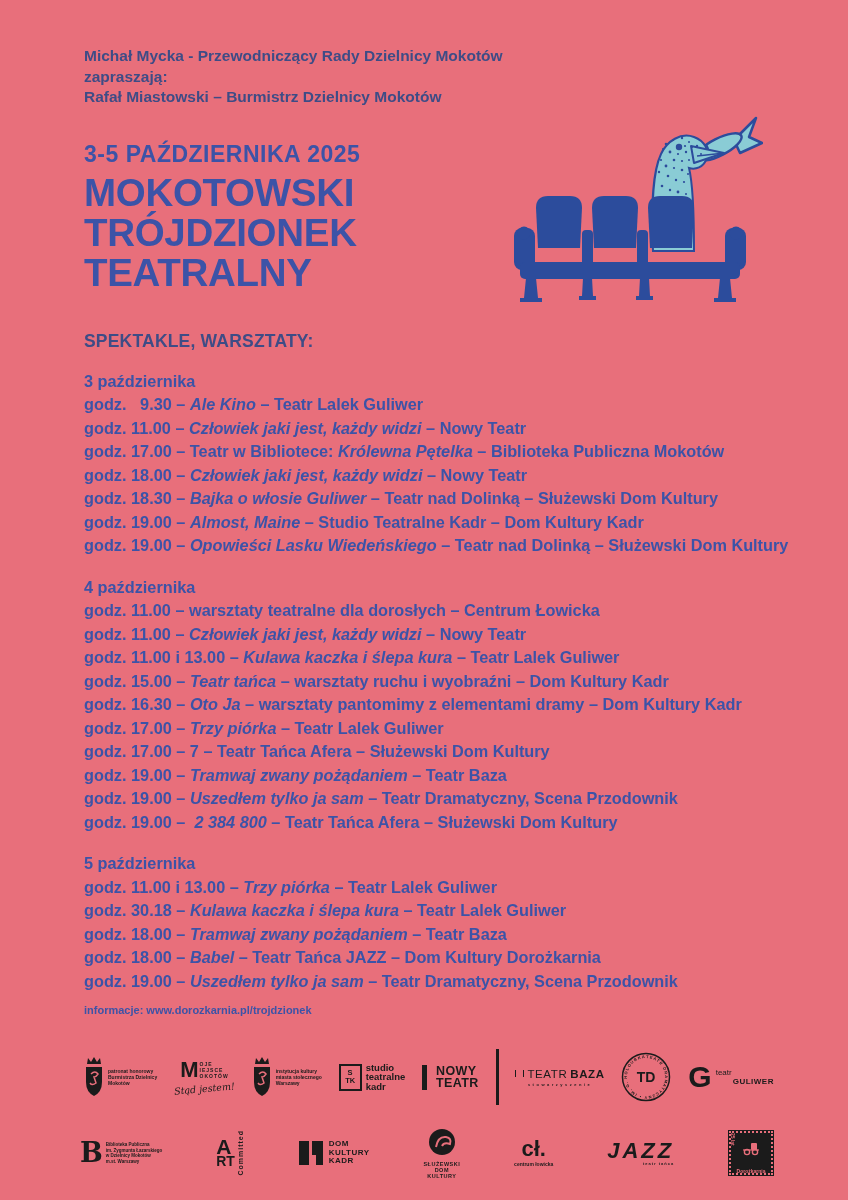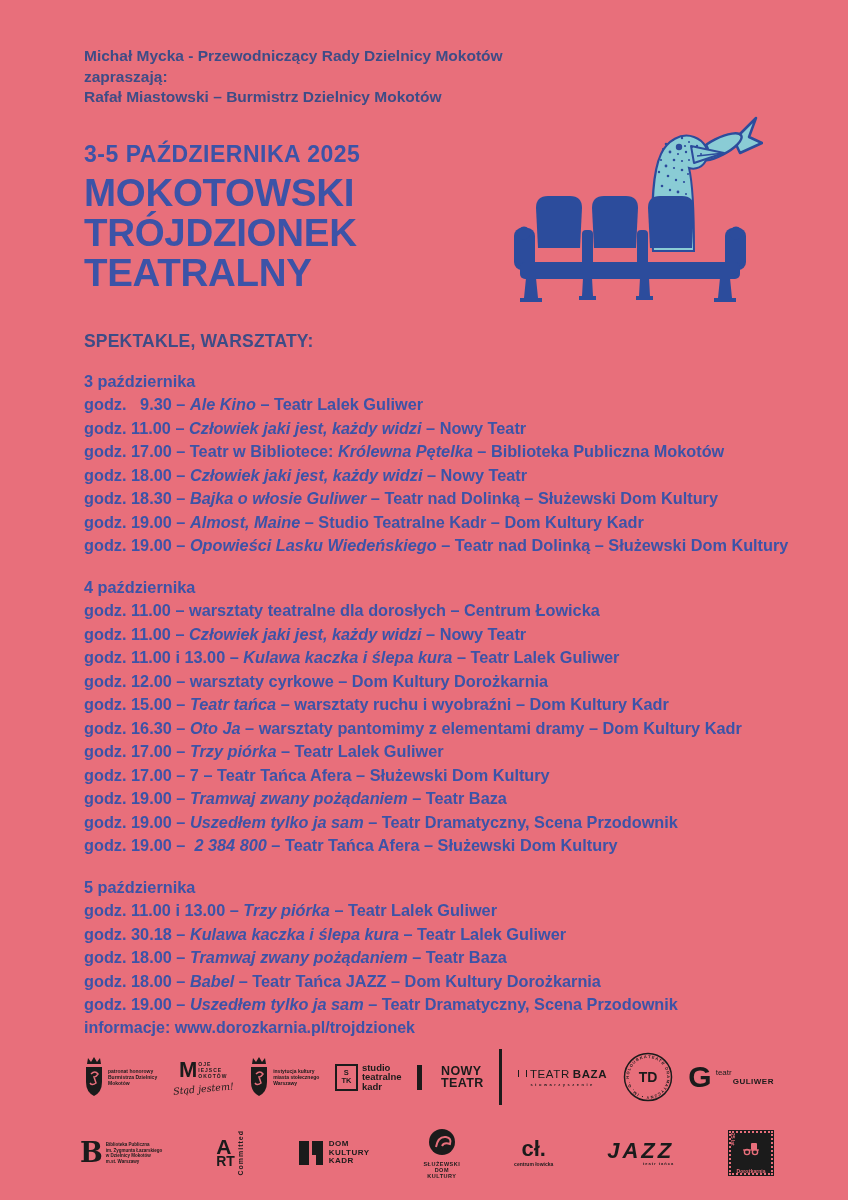--- a/index.html
+++ b/index.html
@@ -12,38 +12,38 @@
     font-family:"Liberation Sans",sans-serif;margin:0 auto;
   }
   .content{position:absolute;left:84px;top:46px;width:730px;}
   .intro{color:var(--navy);font-size:15.5px;font-weight:bold;line-height:20.5px;}
   .dates{margin-top:33px;color:var(--blue);font-size:23px;font-weight:bold;letter-spacing:0.5px;line-height:26px;}
   .title{margin:6px 0 0 0;color:var(--blue);font-size:38.5px;font-weight:bold;line-height:40px;letter-spacing:-0.3px;}
   .section-heading{margin-top:37px;color:var(--navy);font-size:17.5px;font-weight:bold;line-height:22px;letter-spacing:0.2px;}
   #schedule .day{margin-top:18px;}
   .day-label,.event{color:var(--blue);font-size:16.3px;font-weight:bold;line-height:23.5px;white-space:pre-wrap;}
   .event .it{font-style:italic;}
-  .info{color:var(--blue);font-size:16px;font-weight:bold;line-height:22px;}
+  .info{margin-top:6px;color:var(--blue);font-size:11px;font-weight:bold;line-height:22px;}
   .seats{position:absolute;left:498px;top:116px;}
 
   
   .logo-row{position:absolute;display:flex;align-items:center;justify-content:space-between;color:var(--ink);}
   .row1{left:84px;right:74px;top:1046px;height:62px;}
   .row2{left:80px;right:74px;top:1118px;height:70px;}
   .crest-logo{display:flex;align-items:center;gap:4px;}
   .tiny-lines{font-size:5px;line-height:6px;font-weight:bold;}
   .mmm{text-align:center;}
   .mmm-top{display:flex;justify-content:center;gap:1px;}
   .mmm-m{font-size:22px;font-weight:bold;line-height:19px;}
   .mmm-small{font-size:5px;font-weight:bold;letter-spacing:1px;line-height:6px;text-align:left;margin-top:1px;}
   .mmm-script{font-family:"DejaVu Serif",serif;font-style:italic;font-size:9.5px;margin-top:4px;transform:rotate(-5deg);}
   .stk{display:flex;gap:4px;align-items:center;}
   .stk-box{border:2.5px solid var(--ink);width:19px;height:23px;display:flex;flex-direction:column;align-items:center;justify-content:center;font-size:7.5px;font-weight:bold;line-height:8px;}
   .stk-lines{font-size:9.5px;font-weight:bold;line-height:9.5px;}
-  .nowy{border-left:5px solid var(--ink);padding-left:19px;font-size:12.5px;font-weight:bold;line-height:12.5px;letter-spacing:0.4px;}
+  .nowy{border-left:5px solid var(--ink);padding-left:9px;font-size:12.5px;font-weight:bold;line-height:12.5px;letter-spacing:0.4px;}
   .vbar{width:3px;height:56px;background:var(--ink);}
   .baza{text-align:center;}
   .baza-main{font-size:11.5px;letter-spacing:0.6px;display:flex;align-items:center;gap:3px;justify-content:center;}
   .baza-t{font-weight:normal;}
   .baza-b{font-weight:bold;}
   .baza-ic{display:inline-block;width:7px;height:7px;border:1.5px solid var(--ink);border-top:none;border-bottom:none;}
   .baza-sub{font-size:4px;letter-spacing:2.5px;margin-top:2px;font-weight:bold;}
   .guliwer{display:flex;align-items:center;gap:4px;}
   .guliwer-g{font-size:30px;font-weight:bold;line-height:26px;}
   .guliwer-lines{font-size:8px;line-height:9px;text-align:left;}
@@ -175,21 +175,20 @@
           <div class="event"><span>godz. 18.00 – </span><span class="it">Człowiek jaki jest, każdy widzi</span><span> – Nowy Teatr</span></div>
           <div class="event"><span>godz. 18.30 – </span><span class="it">Bajka o włosie Guliwer</span><span> – Teatr nad Dolinką – Służewski Dom Kultury</span></div>
           <div class="event"><span>godz. 19.00 – </span><span class="it">Almost, Maine</span><span> – Studio Teatralne Kadr – Dom Kultury Kadr</span></div>
           <div class="event"><span>godz. 19.00 – </span><span class="it">Opowieści Lasku Wiedeńskiego</span><span> – Teatr nad Dolinką – Służewski Dom Kultury</span></div>
         </div>
         <div class="day">
           <div class="day-label">4 października</div>
           <div class="event"><span>godz. 11.00 – warsztaty teatralne dla dorosłych – Centrum Łowicka</span></div>
           <div class="event"><span>godz. 11.00 – </span><span class="it">Człowiek jaki jest, każdy widzi</span><span> – Nowy Teatr</span></div>
           <div class="event"><span>godz. 11.00 i 13.00 – </span><span class="it">Kulawa kaczka i ślepa kura</span><span> – Teatr Lalek Guliwer</span></div>
-          <div class="event"><span>godz. 12.00 – warsztaty cyrkowe – Dom Kultury Dorożkarnia</span></div>
           <div class="event"><span>godz. 15.00 – </span><span class="it">Teatr tańca</span><span> – warsztaty ruchu i wyobraźni – Dom Kultury Kadr</span></div>
           <div class="event"><span>godz. 16.30 – </span><span class="it">Oto Ja</span><span> – warsztaty pantomimy z elementami dramy – Dom Kultury Kadr</span></div>
           <div class="event"><span>godz. 17.00 – </span><span class="it">Trzy piórka</span><span> – Teatr Lalek Guliwer</span></div>
           <div class="event"><span>godz. 17.00 – 7 – Teatr Tańca Afera – Służewski Dom Kultury</span></div>
           <div class="event"><span>godz. 19.00 – </span><span class="it">Tramwaj zwany pożądaniem</span><span> – Teatr Baza</span></div>
           <div class="event"><span>godz. 19.00 – </span><span class="it">Uszedłem tylko ja sam</span><span> – Teatr Dramatyczny, Scena Przodownik</span></div>
           <div class="event"><span>godz. 19.00 –  </span><span class="it">2 384 800</span><span> – Teatr Tańca Afera – Służewski Dom Kultury</span></div>
         </div>
         <div class="day">
           <div class="day-label">5 października</div>

